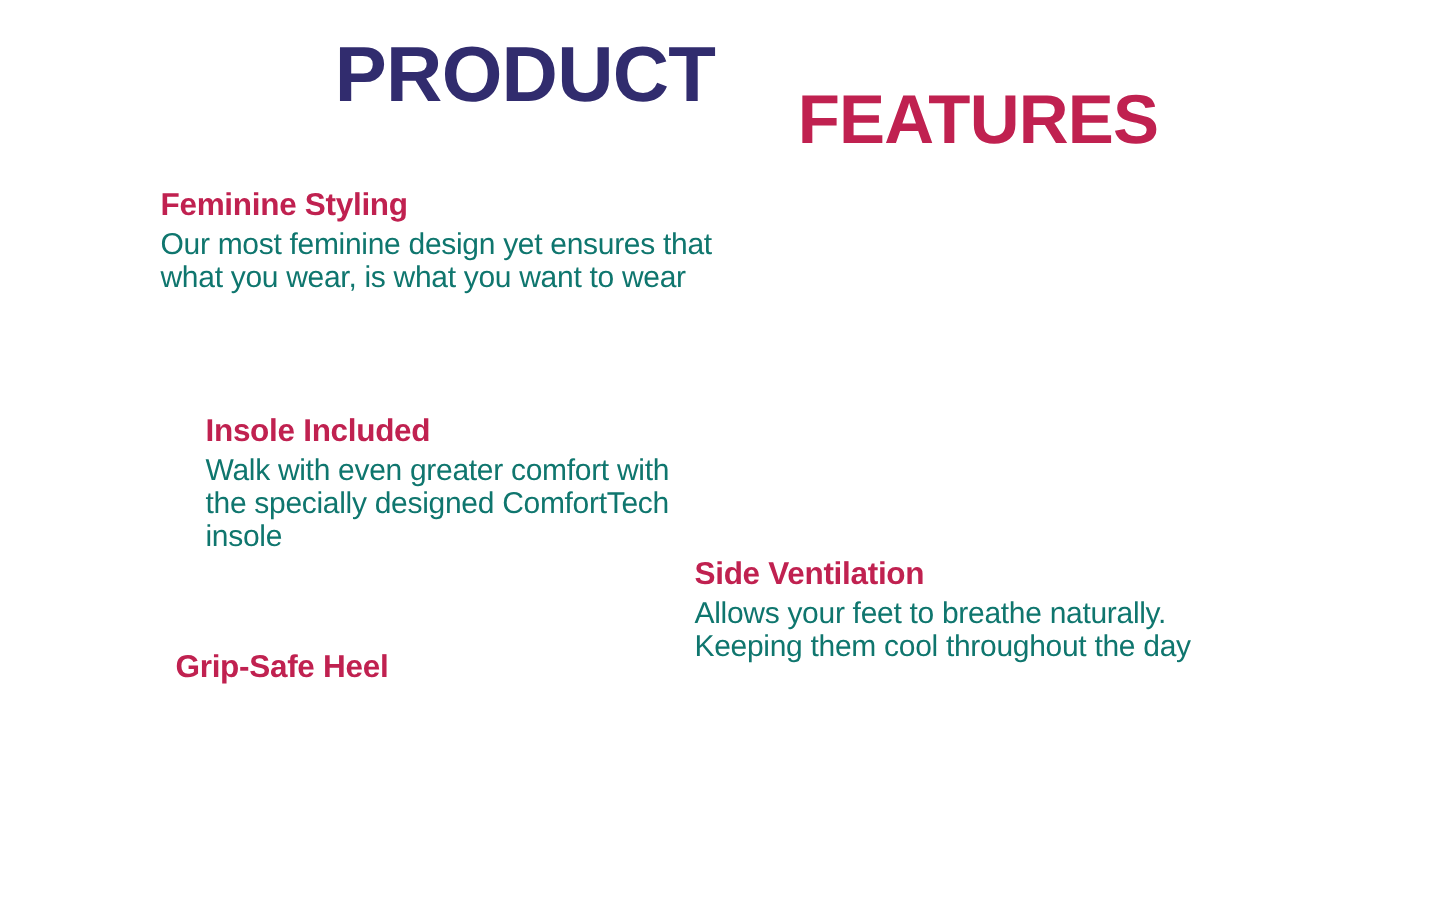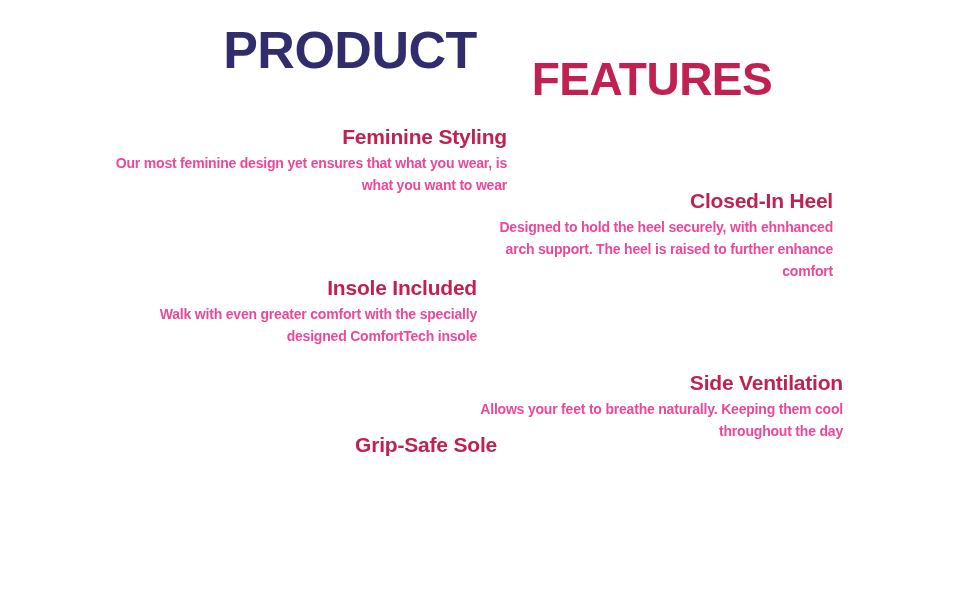--- a/index.html
+++ b/index.html
@@ -42,34 +42,34 @@
     top: 56px;
     width: 700px;
     text-align: center;
     font-size: 46px;
     color: #C02150;
   }
 
   
   .feature {
     position: absolute;
-    text-align: right;
+    text-align: left;
   }
   .feature-title {
     font-size: 21px;
     font-weight: bold;
     color: #C02150;
     line-height: 26px;
     margin: 0 0 2px 0;
     letter-spacing: -0.2px;
   }
   .feature-body {
-    font-size: 14px;
-    font-weight: bold;
-    color: #ec4899;
+    font-size: 20px;
+    font-weight: normal;
+    color: #0f766e;
     line-height: 22px;
     margin: 0;
     letter-spacing: -0.2px;
   }
 
   
   #feature-feminine-styling { left: 107px;  top: 124px; width: 400px; }
   #feature-closed-in-heel   { left: 473px;  top: 188px; width: 360px; }
   #feature-insole-included  { left: 137px;  top: 275px; width: 340px; }
   #feature-side-ventilation { left: 463px;  top: 370px; width: 380px; }
@@ -82,32 +82,28 @@
 
   <div id="title-product" class="title-word">PRODUCT</div>
 
   <div id="title-features" class="title-word">FEATURES</div>
 
   <div id="feature-feminine-styling" class="feature">
     <p class="feature-title">Feminine Styling</p>
     <p class="feature-body">Our most feminine design yet ensures that what you wear, is what you want to wear</p>
   </div>
 
-  <div id="feature-closed-in-heel" class="feature">
-    <p class="feature-title">Closed-In Heel</p>
-    <p class="feature-body">Designed to hold the heel securely, with ehnhanced arch support. The heel is raised to further enhance comfort</p>
-  </div>
 
   <div id="feature-side-ventilation" class="feature">
     <p class="feature-title">Side Ventilation</p>
     <p class="feature-body">Allows your feet to breathe naturally. Keeping them cool throughout the day</p>
   </div>
 
   <div id="feature-insole-included" class="feature">
     <p class="feature-title">Insole Included</p>
     <p class="feature-body">Walk with even greater comfort with the specially designed ComfortTech insole</p>
   </div>
 
   <div id="feature-grip-safe-sole" class="feature">
-    <p class="feature-title">Grip-Safe Sole</p>
+    <p class="feature-title">Grip-Safe Heel</p>
   </div>
 
 </div>
 
 </body></html>

